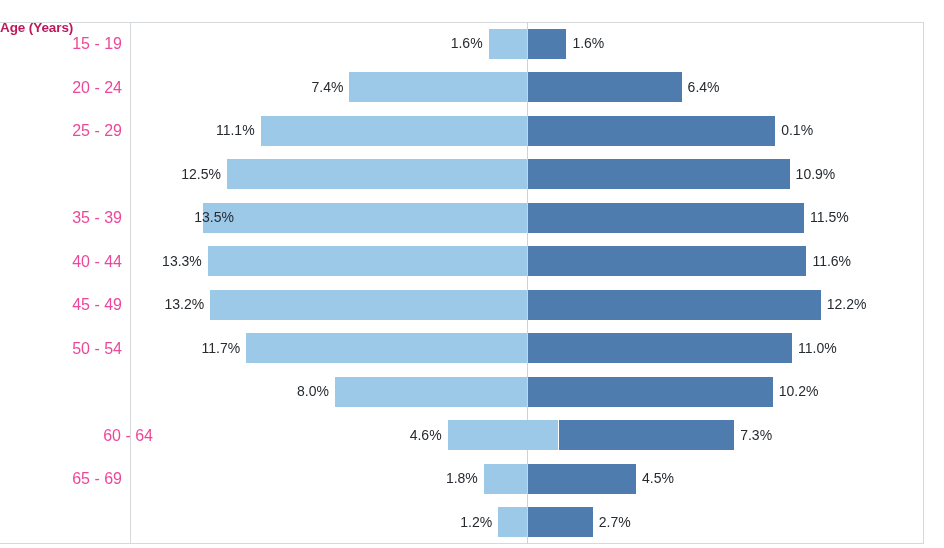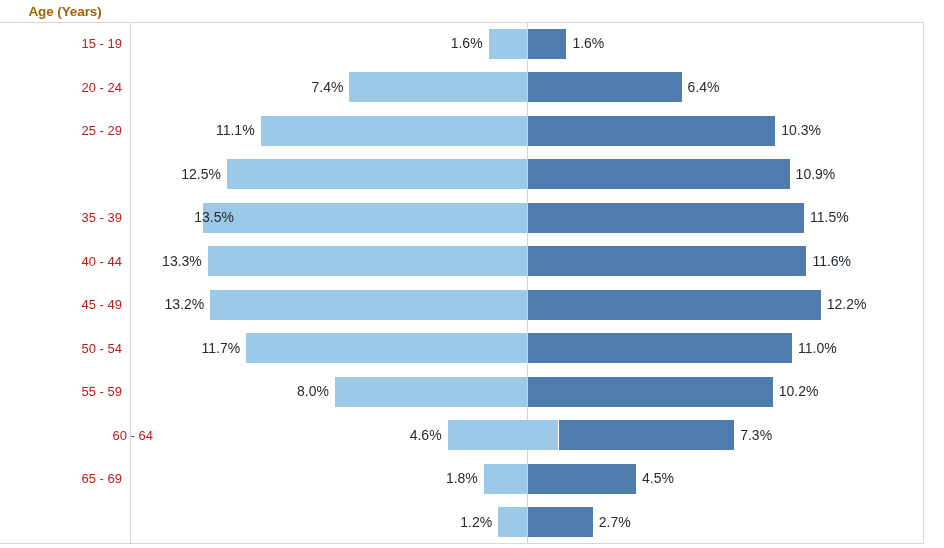--- a/index.html
+++ b/index.html
@@ -17,26 +17,26 @@
     position: relative;
     width: 944px;
     height: 548px;
     box-sizing: border-box;
   }
 
   
   #axis-title {
     position: absolute;
     left: 0px;
-    top: 4px;
+    top: 20px;
     width: 130px;
-    text-align: center;
+    text-align: left;
     font-size: 13.5px;
     font-weight: bold;
-    color: #a16207;
+    color: #be185d;
     letter-spacing: -0.1px;
     white-space: nowrap;
   }
 
   
   #frame-top {
     position: absolute;
     left: 0px;
     top: 22px;
     width: 924px;
@@ -84,22 +84,22 @@
     height: 43.5px;
   }
   .cat-label {
     position: absolute;
     left: 0px;
     top: 0px;
     width: 122px;
     height: 43.5px;
     line-height: 43.5px;
     text-align: right;
-    font-size: 13px;
-    color: #b91c1c;
+    font-size: 16px;
+    color: #ec4899;
     white-space: nowrap;
   }
   .bar-left {
     position: absolute;
     top: 6.5px;
     height: 30px;
     background: #9dc9e9;
   }
   .bar-right {
     position: absolute;
@@ -154,21 +154,21 @@
         <div class="bar-left" style="left: 349.4px; width: 177.6px; background: rgb(157, 201, 233);"></div>
         <div class="val-left" style="right: 600.6px;">7.4%</div>
         <div class="bar-right" style="left: 528px; width: 153.6px; background: rgb(78, 124, 174);"></div>
         <div class="val-right" style="left: 687.6px;">6.4%</div>
       </div>
       <div class="row" style="top: 109px;">
         <div class="cat-label">25 - 29</div>
         <div class="bar-left" style="left: 260.6px; width: 266.4px; background: rgb(157, 201, 233);"></div>
         <div class="val-left" style="right: 689.4px;">11.1%</div>
         <div class="bar-right" style="left: 528px; width: 247.2px; background: rgb(78, 124, 174);"></div>
-        <div class="val-right" style="left: 781.2px;">10.3%</div>
+        <div class="val-right" style="left: 781.2px;">0.1%</div>
       </div>
       <div class="row" style="top: 152.5px;">
         <div class="bar-left" style="left: 227px; width: 300px; background: rgb(157, 201, 233);"></div>
         <div class="val-left" style="right: 723px;">12.5%</div>
         <div class="bar-right" style="left: 528px; width: 261.6px; background: rgb(78, 124, 174);"></div>
         <div class="val-right" style="left: 795.6px;">10.9%</div>
       </div>
       <div class="row" style="top: 196px; padding-left: 37px;">
         <div class="cat-label">35 - 39</div>
         <div class="bar-left" style="left: 203px; width: 324px; background: rgb(157, 201, 233);"></div>
@@ -191,21 +191,20 @@
         <div class="val-right" style="left: 826.8px;">12.2%</div>
       </div>
       <div class="row" style="top: 326.5px;">
         <div class="cat-label">50 - 54</div>
         <div class="bar-left" style="left: 246.2px; width: 280.8px; background: rgb(157, 201, 233);"></div>
         <div class="val-left" style="right: 703.8px;">11.7%</div>
         <div class="bar-right" style="left: 528px; width: 264px; background: rgb(78, 124, 174);"></div>
         <div class="val-right" style="left: 798px;">11.0%</div>
       </div>
       <div class="row" style="top: 370px;">
-        <div class="cat-label">55 - 59</div>
         <div class="bar-left" style="left: 335px; width: 192px; background: rgb(157, 201, 233);"></div>
         <div class="val-left" style="right: 615px;">8.0%</div>
         <div class="bar-right" style="left: 528px; width: 244.8px; background: rgb(78, 124, 174);"></div>
         <div class="val-right" style="left: 778.8px;">10.2%</div>
       </div>
       <div class="row" style="top: 413.5px; margin-left: 31px;">
         <div class="cat-label">60 - 64</div>
         <div class="bar-left" style="left: 416.6px; width: 110.4px; background: rgb(157, 201, 233);"></div>
         <div class="val-left" style="right: 533.4px;">4.6%</div>
         <div class="bar-right" style="left: 528px; width: 175.2px; background: rgb(78, 124, 174);"></div>

